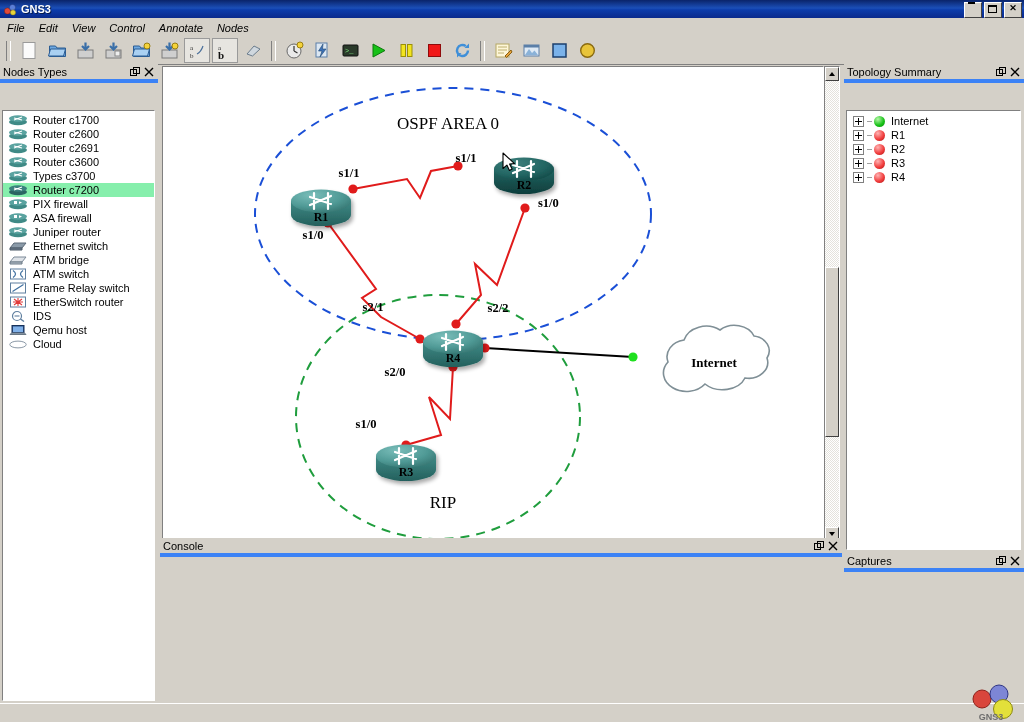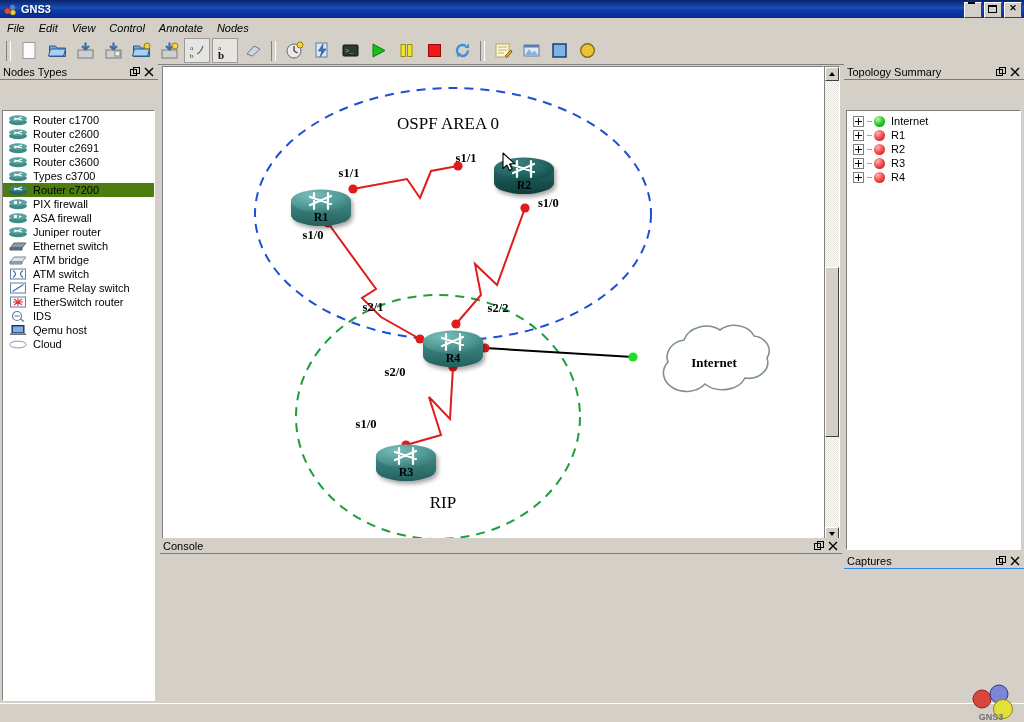--- a/index.html
+++ b/index.html
@@ -68,40 +68,40 @@
 
   
   .panel {
     position: absolute;
     background: #d4d0c8;
   }
   .panel-header {
     height: 15px; background: #d4d0c8;
     display: flex; align-items: center;
     font-size: 11px; padding-left: 3px;
-    border-bottom: 1px solid #3b82f6;
+    border-bottom: 4px solid #3b82f6;
     position: relative;
   }
   .panel-header .ph-title { flex: 1; }
   .ph-btns { display: flex; gap: 4px; padding-right: 4px; align-items: center; }
   .ph-btn { width: 10px; height: 10px; position: relative; cursor: default; }
   .panel-body {
     background: #fff;
     border: 1px solid; border-color: #808080 #fff #fff #808080;
     overflow: hidden; position: relative; margin-top: 29px;
   }
 
   
   #nodes-panel { left: 0; top: 64px; width: 158px; height: 640px; }
   #nodes-panel .panel-body { position: absolute; left: 2px; top: 17px; right: 3px; bottom: 3px; }
   .node-row {
     display: flex; align-items: center; height: 14px;
     padding-left: 4px; font-size: 11px; white-space: nowrap;
   }
-  .node-row.selected { background: #4d7c0f; }
+  .node-row.selected { background: #86efac; }
   .node-icon { width: 22px; height: 13px; margin-right: 4px; flex: 0 0 22px;
                display: flex; align-items: center; justify-content: center; }
 
   
   #topo-panel { left: 844px; top: 64px; width: 180px; height: 489px; }
   #topo-panel .panel-body { position: absolute; left: 2px; top: 17px; right: 3px; bottom: 3px; }
   .topo-row { display: flex; align-items: center; height: 14px; padding-left: 6px; font-size: 11px; }
   .expander {
     width: 9px; height: 9px; border: 1px solid #808080; background: #fff;
     position: relative; margin-right: 3px; flex: 0 0 9px;

